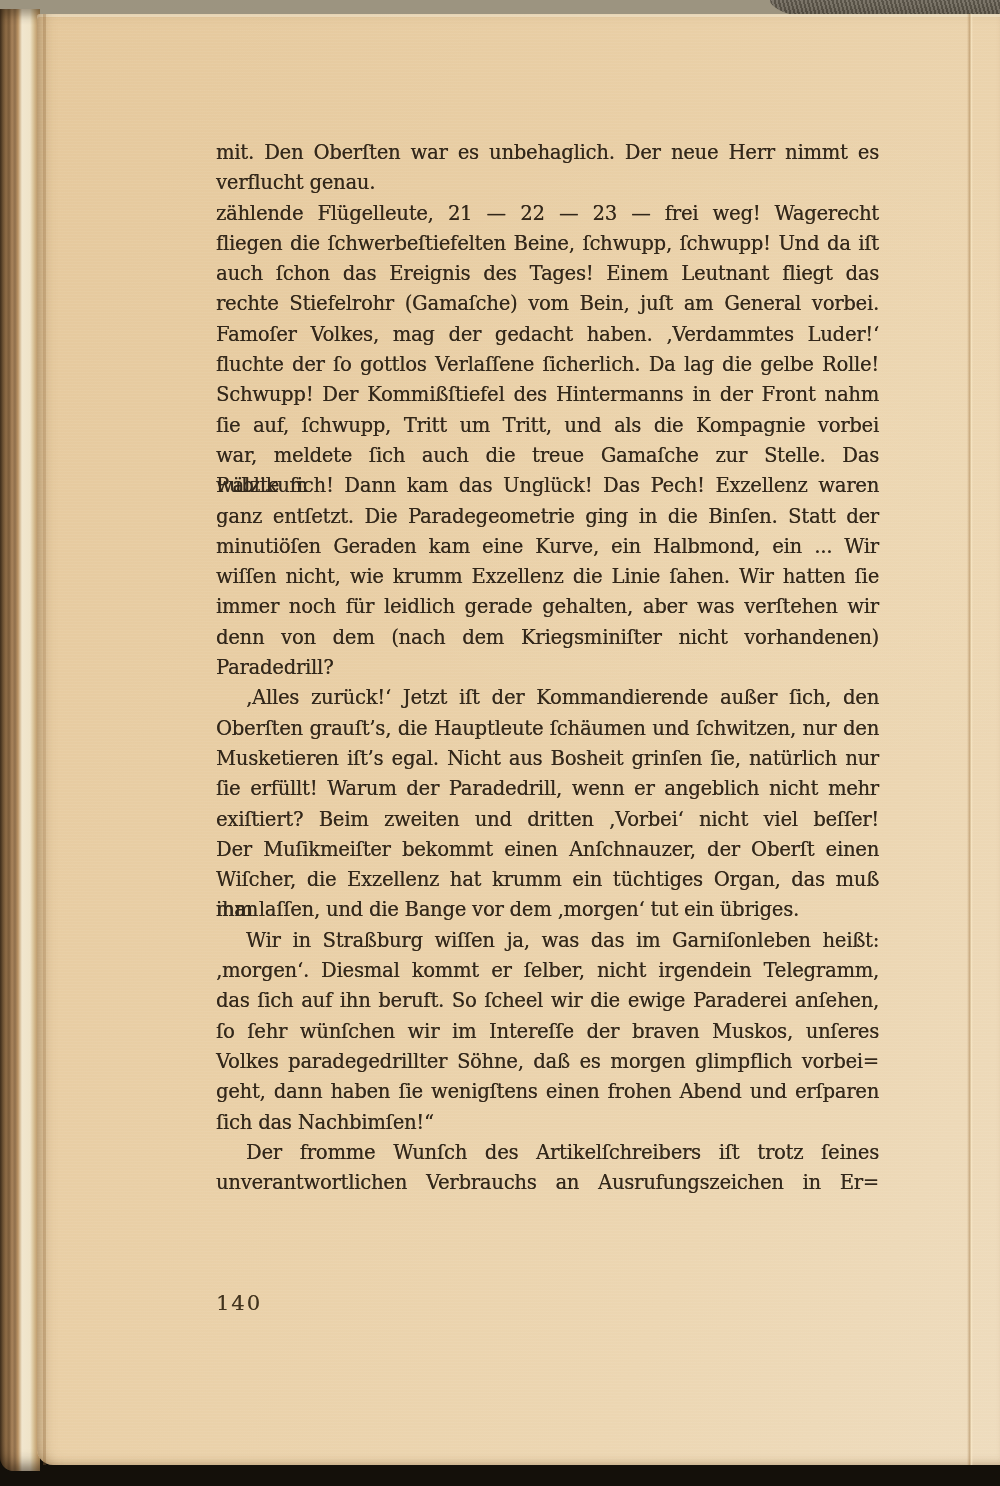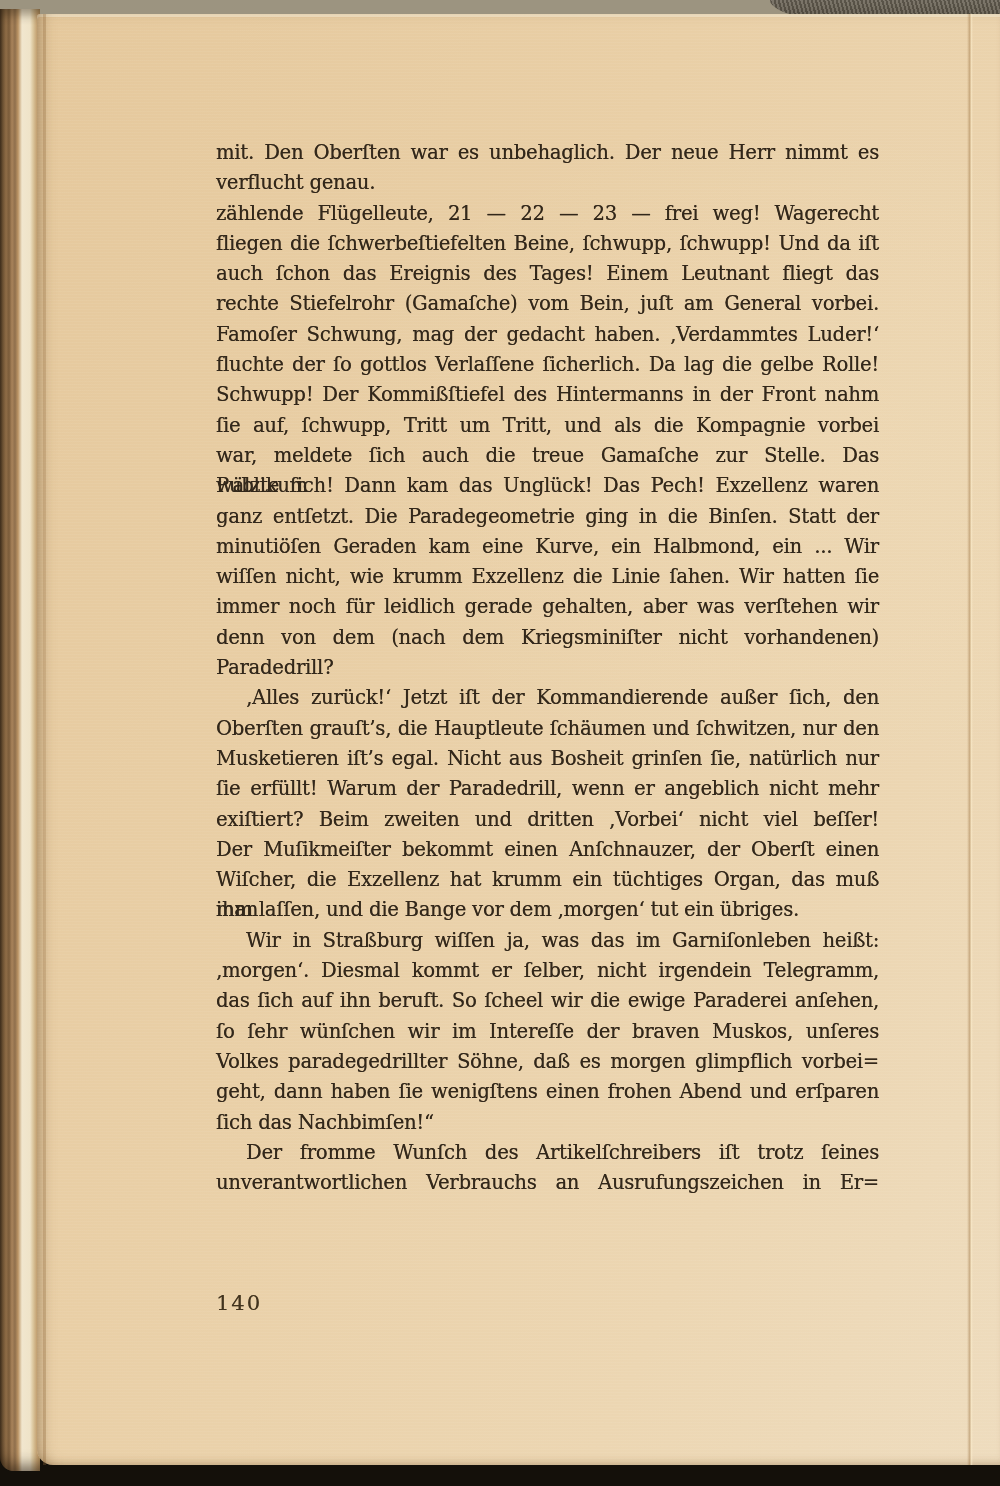--- a/index.html
+++ b/index.html
@@ -95,21 +95,21 @@
   <div class="edge-stack"></div>
   <div class="page">
     <div class="gutter"></div>
     <div class="textblock">
         <div class="line">mit. Den Oberſten war es unbehaglich. Der neue Herr nimmt es</div>
         <div class="line end">verflucht genau.</div>
         <div class="line">zählende Flügelleute, 21 — 22 — 23 — frei weg! Wagerecht</div>
         <div class="line">fliegen die ſchwerbeſtiefelten Beine, ſchwupp, ſchwupp! Und da iſt</div>
         <div class="line">auch ſchon das Ereignis des Tages! Einem Leutnant fliegt das</div>
         <div class="line">rechte Stiefelrohr (Gamaſche) vom Bein, juſt am General vorbei.</div>
-        <div class="line">Famoſer Schwung, mag der gedacht haben. ‚Verdammtes Luder!‘</div>
+        <div class="line">Famoſer Volkes, mag der gedacht haben. ‚Verdammtes Luder!‘</div>
         <div class="line">fluchte der ſo gottlos Verlaſſene ſicherlich. Da lag die gelbe Rolle!</div>
         <div class="line">Schwupp! Der Kommißſtiefel des Hintermanns in der Front nahm</div>
         <div class="line">ſie auf, ſchwupp, Tritt um Tritt, und als die Kompagnie vorbei</div>
         <div class="line">war, meldete ſich auch die treue Gamaſche zur Stelle. Das Publikum</div>
         <div class="line">wälzte ſich! Dann kam das Unglück! Das Pech! Exzellenz waren</div>
         <div class="line">ganz entſetzt. Die Paradegeometrie ging in die Binſen. Statt der</div>
         <div class="line">minutiöſen Geraden kam eine Kurve, ein Halbmond, ein ... Wir</div>
         <div class="line">wiſſen nicht, wie krumm Exzellenz die Linie ſahen. Wir hatten ſie</div>
         <div class="line">immer noch für leidlich gerade gehalten, aber was verſtehen wir</div>
         <div class="line">denn von dem (nach dem Kriegsminiſter nicht vorhandenen)</div>

